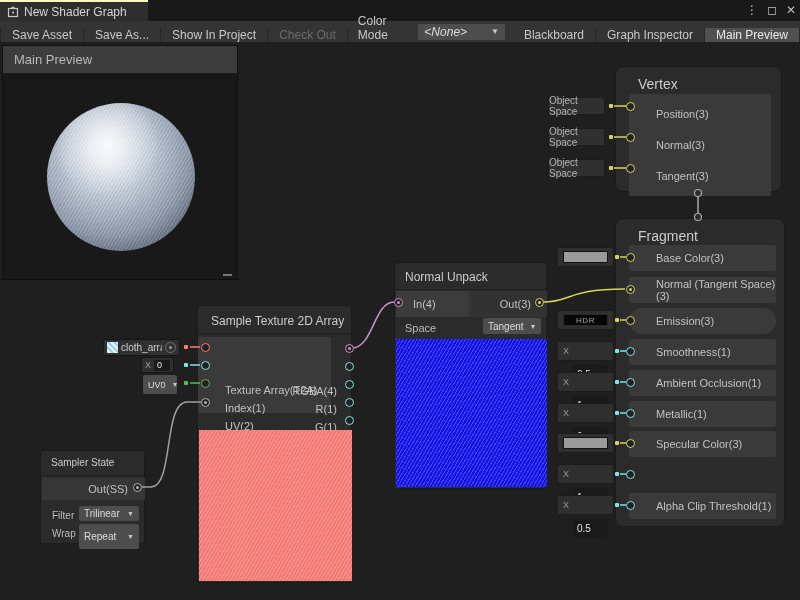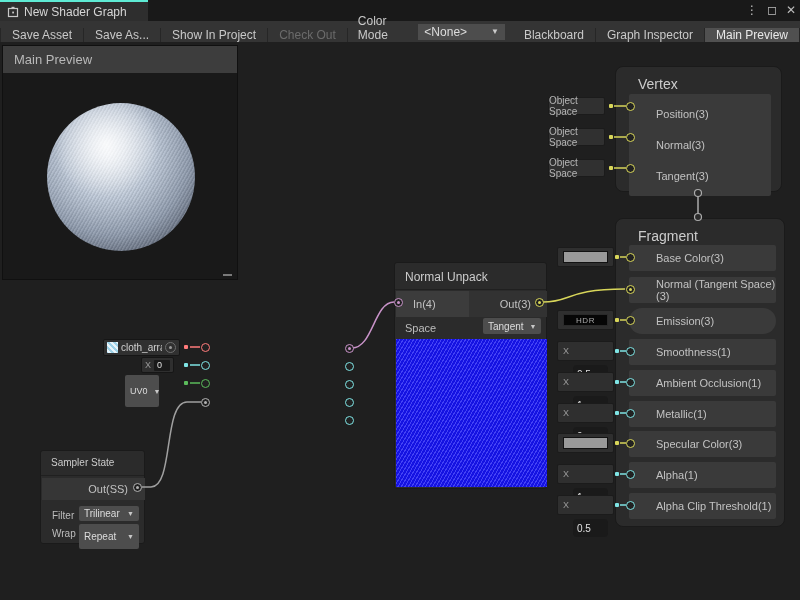--- a/index.html
+++ b/index.html
@@ -3,37 +3,37 @@
 <meta charset="utf-8">
 <style>
   * { margin:0; padding:0; box-sizing:border-box; }
   html,body { width:800px; height:600px; background:#1F1F1F; overflow:hidden;
               font-family:"Liberation Sans","DejaVu Sans",sans-serif; }
   #root { position:relative; width:800px; height:600px; background:#1F1F1F; }
 
   
   .titlebar { position:absolute; left:0; top:0; width:800px; height:21px; background:#191919; }
   .doc-tab { position:absolute; left:0; top:0; width:148px; height:21px; background:#2E2E2E;
-             border-top:2px solid #5eead4; display:flex; align-items:center; gap:5px; padding:0 7px; }
+             border-top:2px solid #fef9c3; display:flex; align-items:center; gap:5px; padding:0 7px; }
   .doc-tab .tab-title { color:#D6D6D6; font-size:12px; white-space:nowrap; }
   .win-controls { position:absolute; right:4px; top:0; height:21px; display:flex; align-items:center; gap:9px;
                   color:#BDBDBD; font-size:12px; }
   .win-controls span { cursor:default; line-height:21px; }
 
   
   .toolbar { position:absolute; left:0; top:21px; width:800px; height:21px; background:#343434;
              display:flex; align-items:flex-end; font-size:12px; color:#C9C9C9; }
   .tb-btn { display:flex; align-items:center; padding:0 11px; border-right:1px solid #262626; white-space:nowrap; }
   .tb-btn.first { border-left:1px solid #262626; }
   .tb-btn.disabled { color:#6B6B6B; }
   .tb-btn.active { background:#505050; color:#E8E8E8; }
   .tb-spacer { flex:1; }
   .tb-label { display:flex; align-items:center; padding:0 8px 0 10px; }
   .tb-dropdown { align-self:center; width:100px; height:16px; background:#4D4D4D; border-radius:0;
-                 display:flex; align-items:center; padding:5px 6px; margin-right:8px; color:#DDDDDD; }
+                 display:flex; align-items:center; padding:5px 6px; margin-right:8px; color:#DDDDDD;font-style:italic; }
   .tb-dropdown .arrow { margin-left:auto; font-size:8px; color:#CCCCCC; }
 
   
   .graph { position:absolute; left:0; top:42px; width:800px; height:558px; background:#1F1F1F; }
   svg.wires { position:absolute; left:0; top:-42px; width:800px; height:600px; pointer-events:none; z-index:3; }
 
   
   .preview-panel { position:absolute; left:2px; top:3px; width:236px; height:235px;
                    background:#191919; border:1px solid #101010; z-index:5; }
   .preview-panel .hdr { height:27px; background:#3D3D3D; display:flex; align-items:center; padding:0 11px;
@@ -238,23 +238,20 @@
         </div>
       <div class="nrow frag-row" style="top:151px;">
           <span>Ambient Occlusion(1)</span>
         </div>
       <div class="nrow frag-row" style="top:182px;">
           <span>Metallic(1)</span>
         </div>
       <div class="nrow frag-row" style="top:212px;">
           <span>Specular Color(3)</span>
         </div>
-      <div class="nrow frag-row" style="top:243px;">
-          <span>Alpha(1)</span>
-        </div>
       <div class="nrow frag-row" style="top:274px;">
           <span>Alpha Clip Threshold(1)</span>
         </div>
     </div>
 
     <div class="fwidget" style="top:205px;">
         <div class="swatch"></div>
       </div>
     <div class="fwidget" style="top:268px;">
         <div class="hdr-swatch">HDR</div>
@@ -285,20 +282,35 @@
 
     <div class="dot" style="left:615px; top:213px; background:#D8D65A;"></div>
     <div class="dot" style="left:615px; top:276px; background:#D8D65A;"></div>
     <div class="dot" style="left:615px; top:307px; background:#7FE5E5;"></div>
     <div class="dot" style="left:615px; top:338px; background:#7FE5E5;"></div>
     <div class="dot" style="left:615px; top:369px; background:#7FE5E5;"></div>
     <div class="dot" style="left:615px; top:399px; background:#D8D65A;"></div>
     <div class="dot" style="left:615px; top:430px; background:#7FE5E5;"></div>
     <div class="dot" style="left:615px; top:461px; background:#7FE5E5;"></div>
 
+    <div class="node small-node" style="left:197px; top:263px; width:155px; height:278px;">
+      <div class="small-title" style="left:13px; top:8px;">Sample Texture 2D Array</div>
+      <div style="position:absolute; left:0; top:27px; width:100%; height:1px; background:#202020;"></div>
+      <div class="in-panel"></div>
+      <div class="io-label" style="left:27px; top:78px;">Texture Array(T2A)</div>
+      <div class="io-label" style="left:27px; top:96px;">Index(1)</div>
+      <div class="io-label" style="left:27px; top:114px;">UV(2)</div>
+      <div class="io-label" style="left:27px; top:133px;">Sampler(SS)</div>
+      <div class="io-label out-label" style="right:14px; top:79px;">RGBA(4)</div>
+      <div class="io-label out-label" style="right:14px; top:97px;">R(1)</div>
+      <div class="io-label out-label" style="right:14px; top:115px;">G(1)</div>
+      <div class="io-label out-label" style="right:14px; top:133px;">B(1)</div>
+      <div class="io-label out-label" style="right:14px; top:151px;">A(1)</div>
+      <div class="tex-red"></div>
+    </div>
 
     <div class="node small-node" style="left:394px; top:220px; width:153px; height:227px;">
       <div class="small-title" style="left:10px; top:7px;">Normal Unpack</div>
       <div style="position:absolute; left:0; top:26px; width:100%; height:1px; background:#202020;"></div>
       <div style="position:absolute; left:1px; top:28px; width:73px; height:26px; background:#3C3C3C; display:flex; align-items:center; padding-left:17px; color:#C2C2C2; font-size:11px;">
         <span>In(4)</span>
       </div>
       <div style="position:absolute; left:74px; top:28px; width:78px; height:26px; background:#323232; display:flex; align-items:center; justify-content:flex-end; padding-right:16px; color:#C2C2C2; font-size:11px;">
         <span>Out(3)</span>
       </div>
@@ -330,21 +342,21 @@
 
     <div class="tex-input" style="top:297px;">
       <div class="thumb"></div>
       <span class="tname">cloth_array</span>
       <div class="picker"></div>
     </div>
     <div class="idx-input" style="top:315px;">
       <span class="xlbl">X</span>
       <div class="field">0</div>
     </div>
-    <div class="ndrop" style="position:absolute; left:125px; top:333px; width:34px; height:32px; z-index:4;">
+    <div class="ndrop" style="position:absolute; left:143px; top:333px; width:34px; height:19px; z-index:4;">
       <span style="font-size:9px;">UV0</span>
         <span class="arrow">▼</span>
     </div>
     <div class="dot" style="left:184px; top:303px; background:#FF7B7B;"></div>
     <div class="dot" style="left:184px; top:321px; background:#7FE5E5;"></div>
     <div class="dot" style="left:184px; top:339px; background:#5BBB5B;"></div>
 
     <span class="port p-yellow" style="left:625.5px; top:59.5px;"></span>
     <span class="port p-yellow" style="left:625.5px; top:90.5px;"></span>
     <span class="port p-yellow" style="left:625.5px; top:121.5px;"></span>

